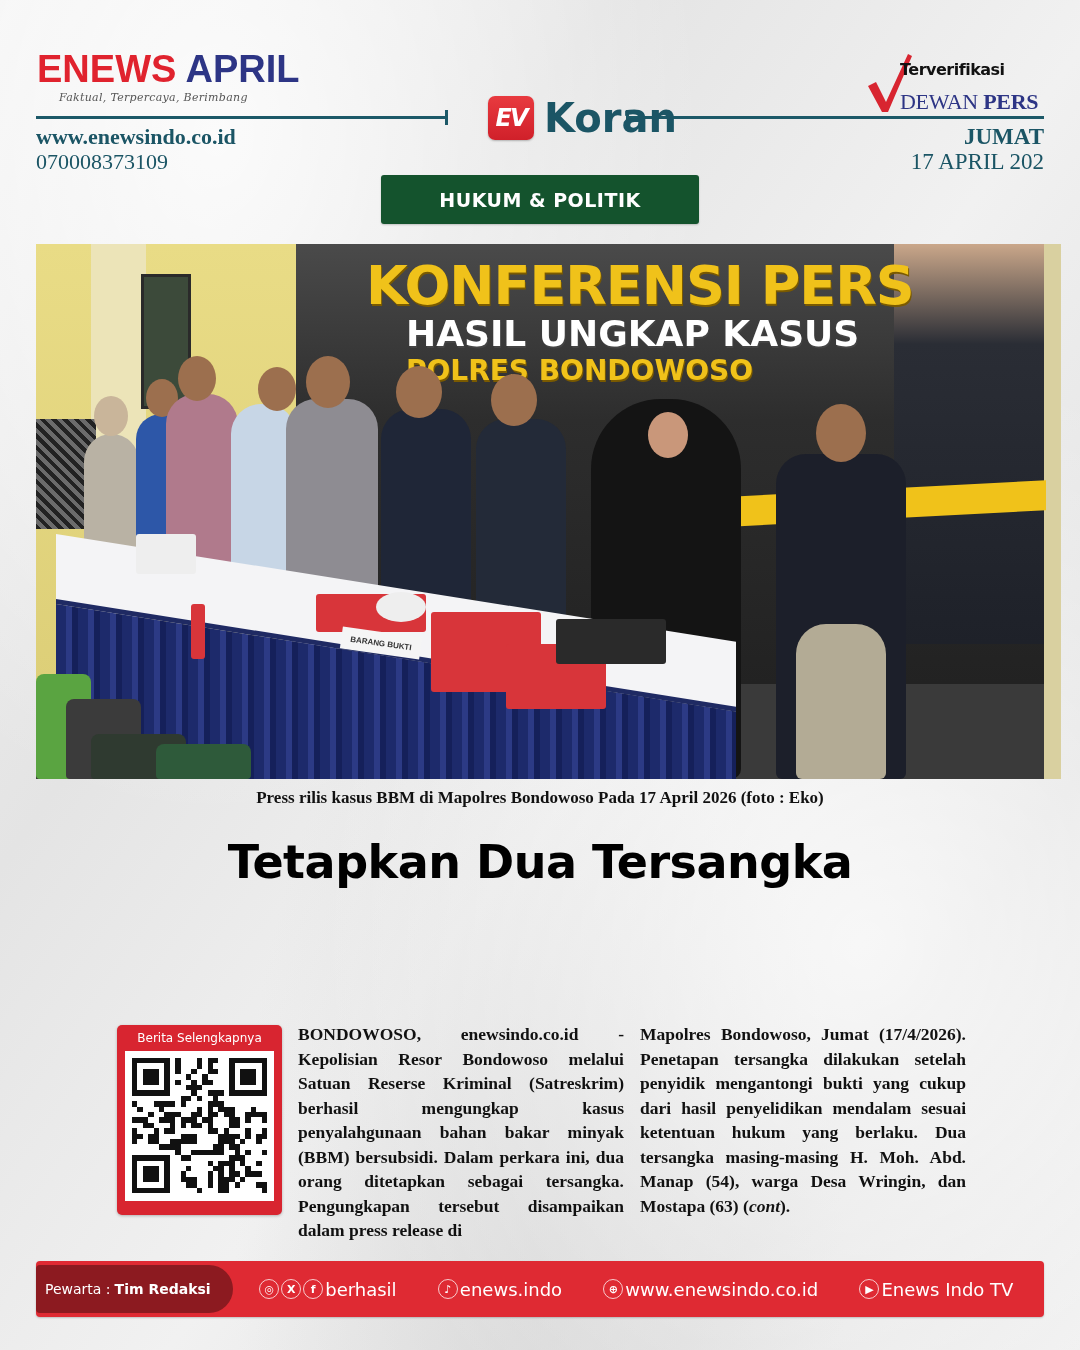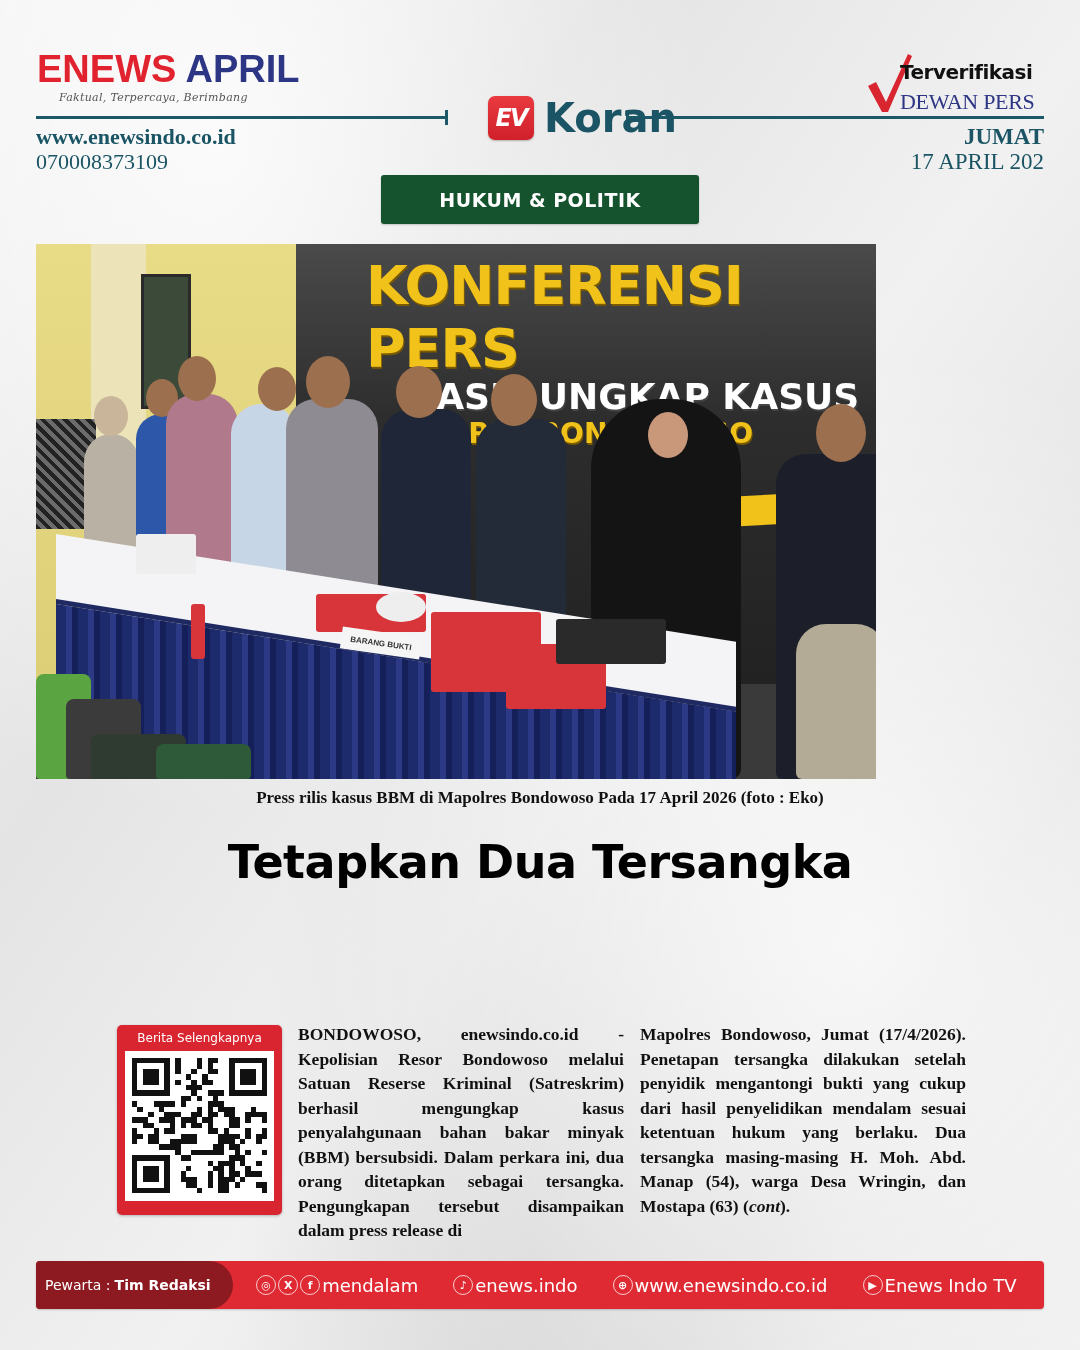--- a/index.html
+++ b/index.html
@@ -45,38 +45,38 @@
     margin-left: 28px;
   }
   .koran-label { font-family: "DejaVu Sans", sans-serif; font-weight: 700; font-size: 40px; color: #1b5565; }
 
   .contact { position: absolute; left: 36px; top: 124px; font-family: "Liberation Serif", serif; color: #1b5565; }
   .contact .url { font-weight: 700; font-size: 22px; line-height: 26px; }
   .contact .phone { font-size: 22px; line-height: 24px; }
 
   .verify { position: absolute; right: 24px; top: 52px; width: 190px; height: 62px; }
   .verify svg { position: absolute; left: 0; top: 0; }
-  .verify .v1 { position: absolute; left: 34px; top: 8px; font-family: "DejaVu Sans", sans-serif; font-weight: 700; font-size: 20px; color: #111; letter-spacing: -0.5px; }
+  .verify .v1 { position: absolute; left: 34px; top: 8px; font-family: "DejaVu Sans", sans-serif; font-weight: 700; font-size: 16px; color: #111; letter-spacing: -0.5px; }
   .verify .v2 { position: absolute; left: 34px; top: 37px; font-family: "Liberation Serif", serif; font-size: 22px; color: #2d3585; letter-spacing: -0.3px; }
-  .verify .v2 b { font-weight: 400; margin-top: 6px; }
+  .verify .v2 b { font-weight: 700; margin-top: 6px; }
 
   .dateblock { position: absolute; right: 36px; top: 124px; text-align: right; font-family: "Liberation Serif", serif; color: #1b5565; }
   .dateblock .day { font-weight: 700; font-size: 23px; line-height: 26px; }
   .dateblock .date { font-size: 23px; line-height: 24px; }
 
   .category {
     position: absolute; left: 381px; top: 175px; width: 318px; height: 49px;
     background: #14532d; border-radius: 3px;
     color: #fff; font-family: "DejaVu Sans", sans-serif; font-weight: 700; font-size: 19px;
     display: flex; align-items: center; justify-content: center; letter-spacing: 0.5px;
     box-shadow: 0 1px 2px rgba(0,0,0,0.2);
   }
 
   
-  .photo { position: absolute; left: 36px; top: 244px; width: 840px; height: 535px; overflow: hidden; background: #d9d0a0; }
+  .photo { position: absolute; left: 36px; top: 244px; width: 1025px; height: 535px; overflow: hidden; background: #d9d0a0; }
   .wall { position: absolute; left: 0; top: 0; width: 262px; height: 440px; background: linear-gradient(180deg, #e9dc86 0%, #ddcf78 100%); }
   .pillar { position: absolute; left: 55px; top: 0; width: 55px; height: 440px; background: #ece4b8; }
   .window { position: absolute; left: 105px; top: 30px; width: 50px; height: 135px; background: #3c4a3a; border: 3px solid #2a2a2a; }
   .grille { position: absolute; left: 0; top: 175px; width: 60px; height: 110px; background: repeating-linear-gradient(45deg, #222 0 4px, #6b6b6b 4px 8px); }
   .banner {
     position: absolute; left: 260px; top: 0; width: 748px; height: 440px;
     background: linear-gradient(180deg, #4a4a4a 0%, #2d2d2d 40%, #222 100%);
   }
   .banner-text { position: absolute; left: 330px; top: 10px; color: #f0c21a; font-family: "DejaVu Sans", sans-serif; font-weight: 700; text-shadow: 1px 2px 0 #7a5a00; }
   .banner-text .b1 { font-size: 54px; letter-spacing: -1px; }
@@ -130,21 +130,21 @@
     position: absolute; top: 1022px; width: 326px;
     font-family: "Liberation Serif", serif; font-weight: 700; font-size: 17.5px; line-height: 24.5px;
     text-align: justify; color: #111;
   }
   .column.c1 { left: 298px; }
   .column.c2 { left: 640px; }
   .column p { text-align-last: left; }
 
   
   .footer {
-    position: absolute; left: 36px; top: 1261px; width: 1008px; height: 48px;
+    position: absolute; left: 36px; top: 1261px; width: 1008px; height: 56px;
     background: #df2a33; border-radius: 4px; display: flex; align-items: center;
     box-shadow: 0 1px 2px rgba(0,0,0,0.2);
   }
   .reporter {
     height: 48px; background: #8c1a20; border-radius: 4px 24px 24px 4px;
     padding: 0 22px 0 9px; display: flex; align-items: center;
     color: #fff; font-family: "DejaVu Sans", sans-serif; font-size: 14px;
   }
   .reporter b { font-weight: 700; margin-left: 4px; }
   .socials { display: flex; align-items: center; flex: 1; justify-content: space-around; padding-left: 6px; padding-right: 10px; }
@@ -901,21 +901,21 @@
 <div class="footer">
   <div class="reporter">
     <span>Pewarta :</span>
     <b>Tim Redaksi</b>
   </div>
   <div class="socials">
     <div class="social">
       <span class="ic">◎</span>
       <span class="ic">X</span>
       <span class="ic">f</span>
-      <span>mendalam</span>
+      <span>berhasil</span>
     </div>
     <div class="social">
       <span class="ic">♪</span>
       <span>enews.indo</span>
     </div>
     <div class="social">
       <span class="ic">⊕</span>
       <span>www.enewsindo.co.id</span>
     </div>
     <div class="social">

